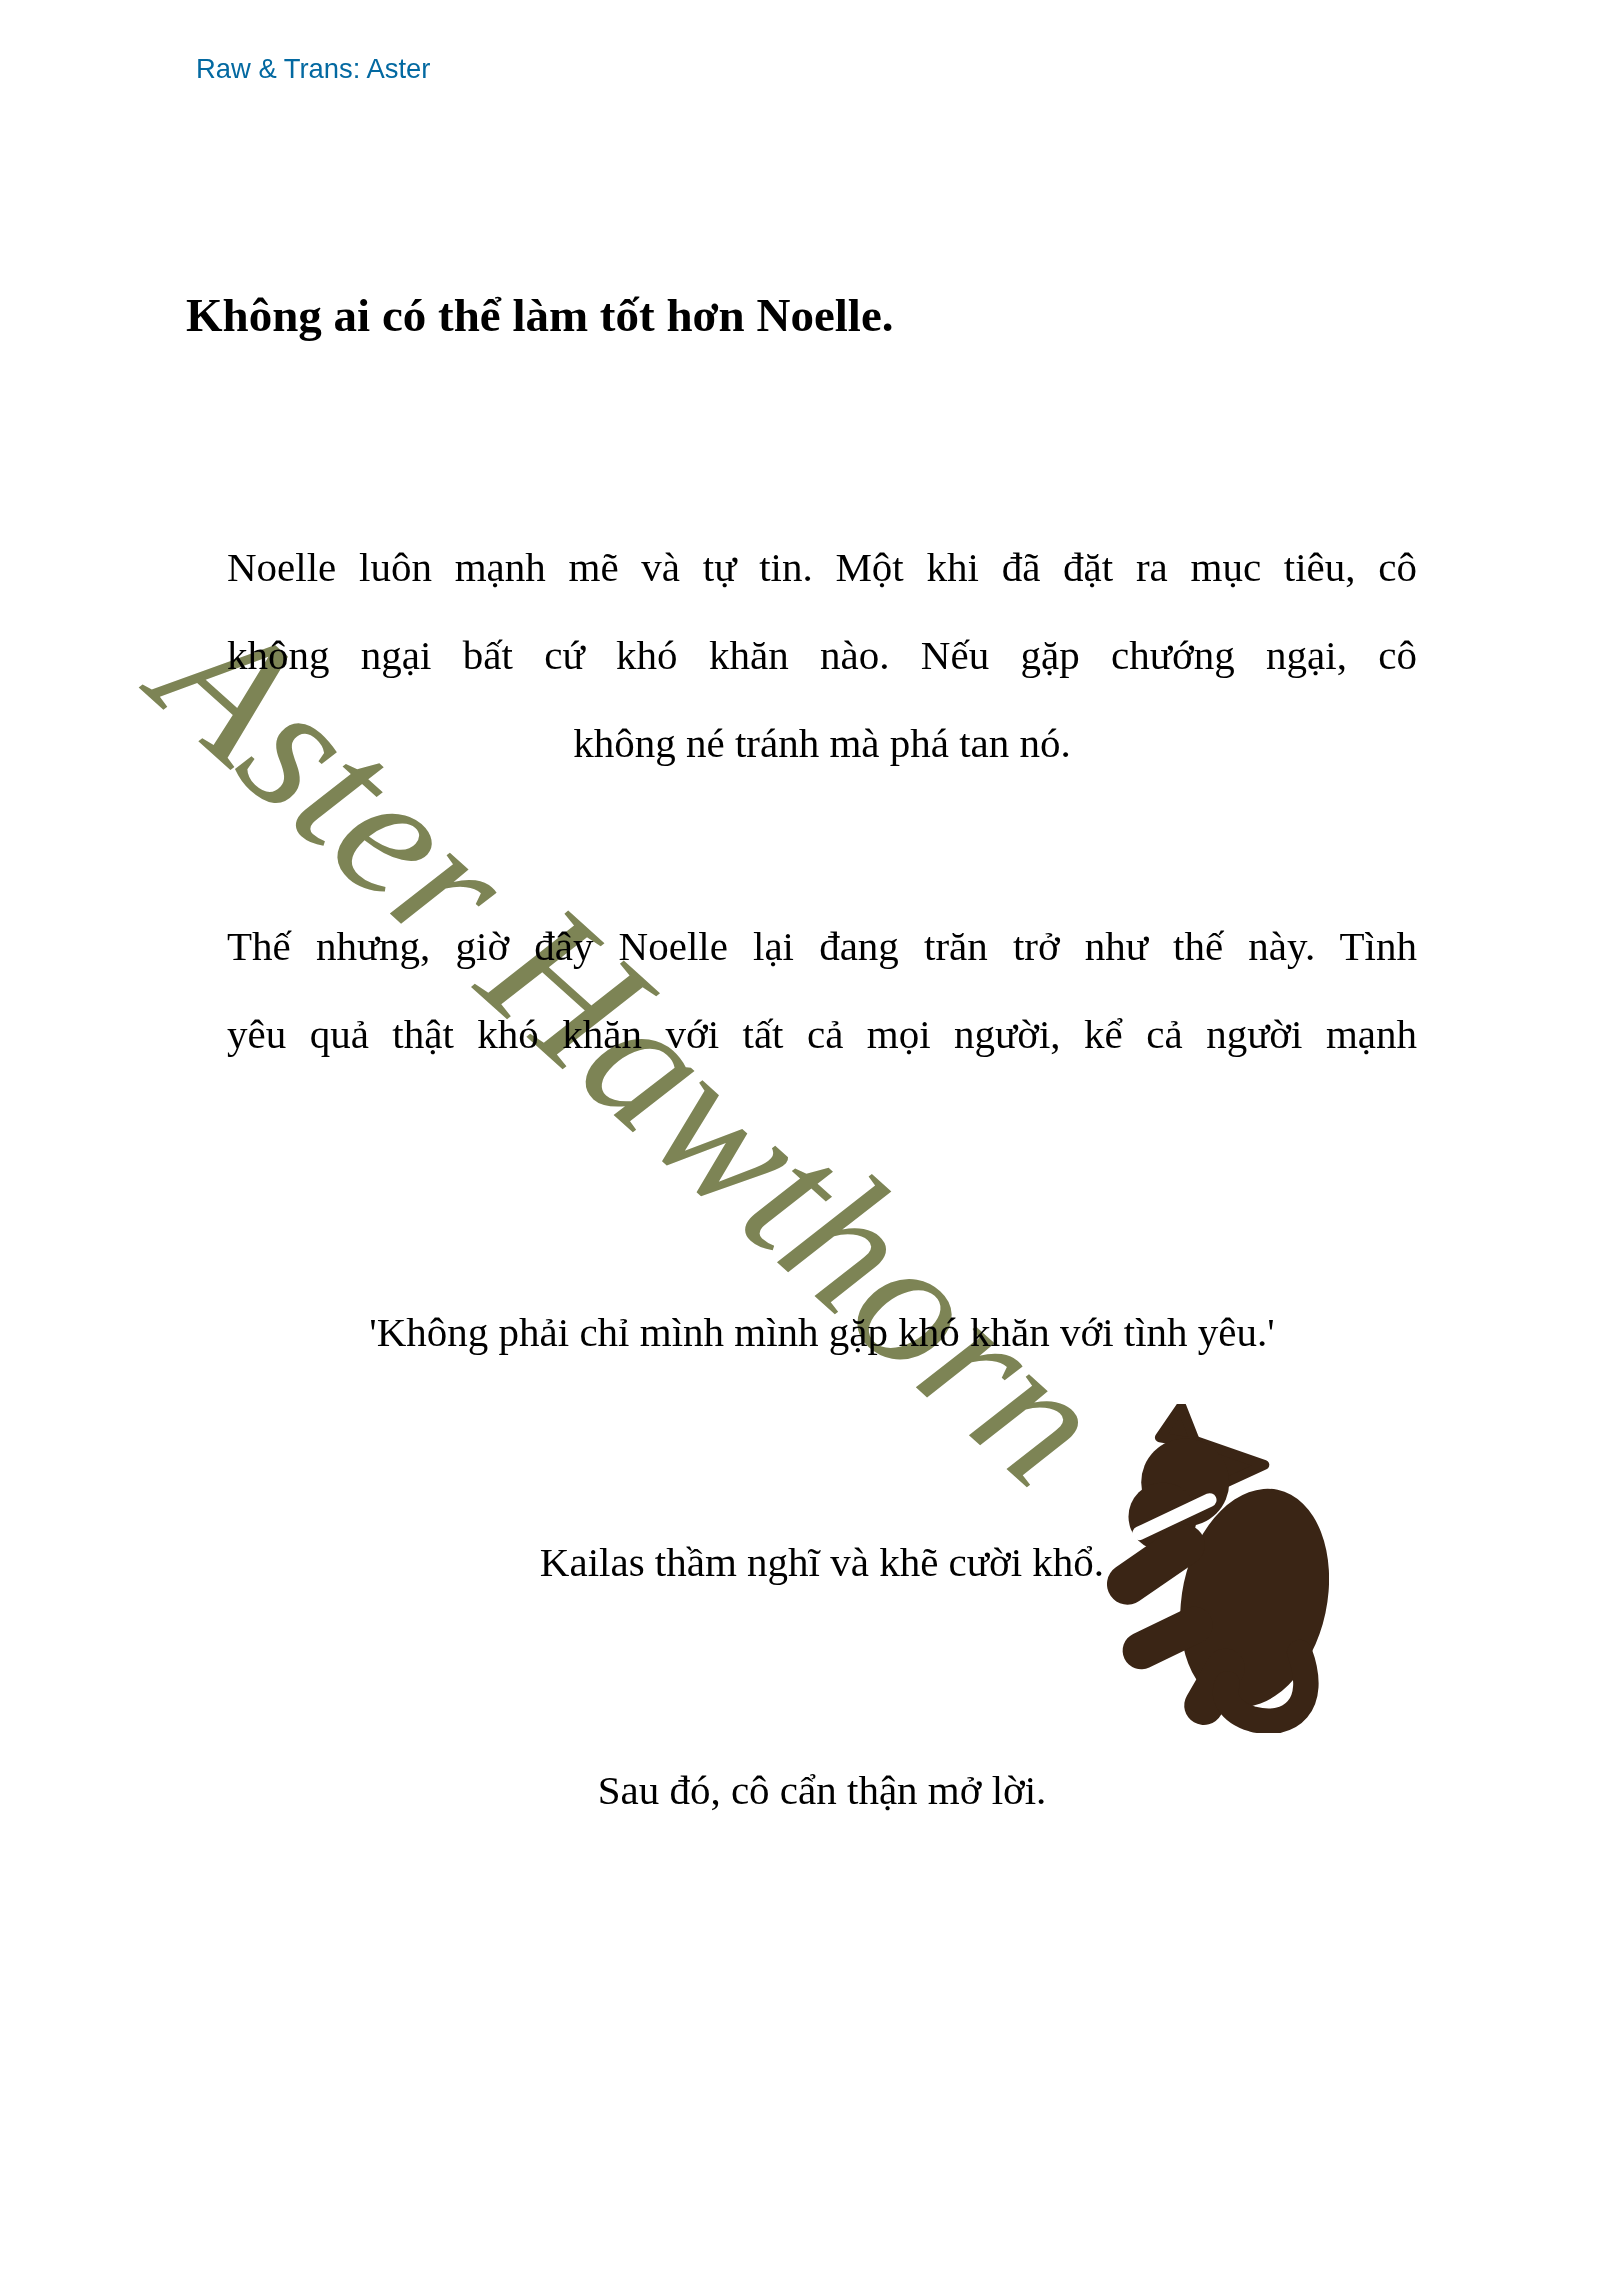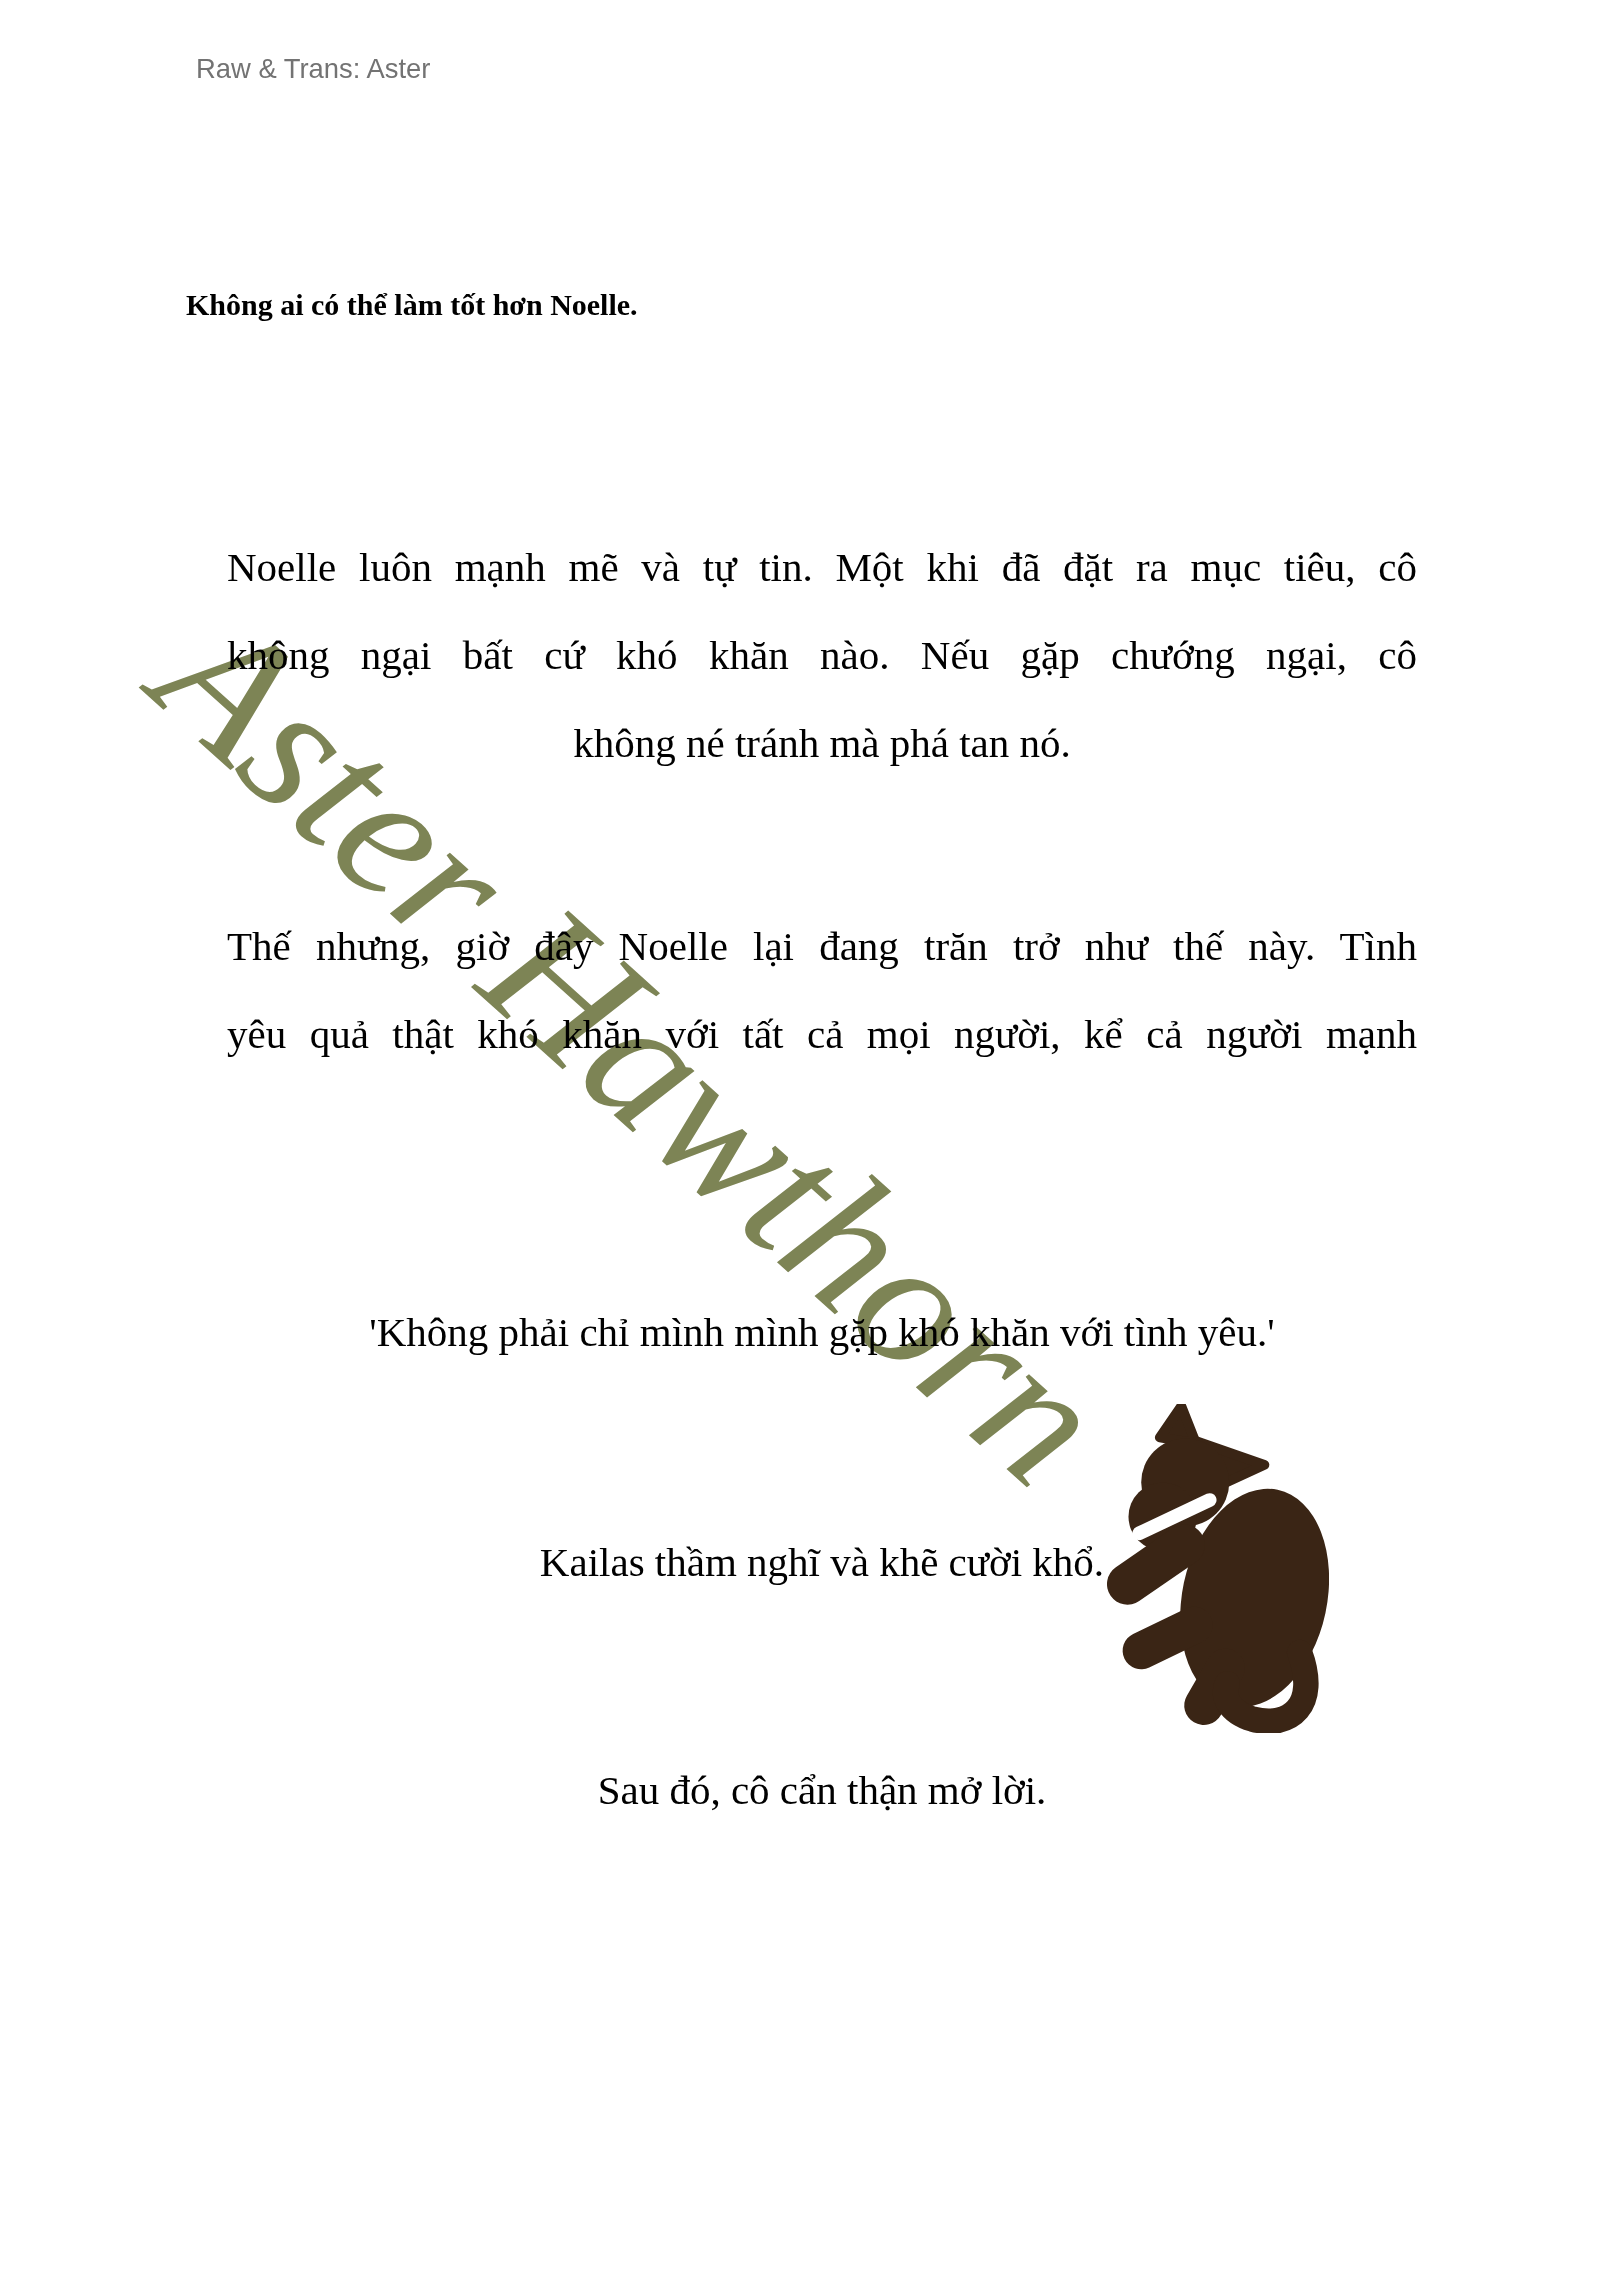--- a/index.html
+++ b/index.html
@@ -11,30 +11,30 @@
     overflow: hidden;
     font-family: "Liberation Serif", "DejaVu Serif", serif;
     color: #000000;
   }
   .credit {
     position: absolute;
     left: 196px;
     top: 53px;
     font-family: "Liberation Sans", "DejaVu Sans", sans-serif;
     font-size: 27.4px;
-    color: #737373;
+    color: #0369a1;
     white-space: nowrap;
     z-index: 2;
   }
   .title {
     position: absolute;
     left: 186px;
     top: 288px;
     margin: 0;
-    font-size: 30px;
+    font-size: 47px;
     font-weight: bold;
     white-space: nowrap;
     z-index: 2;
   }
   .para {
     position: absolute;
     left: 186px;
     width: 1231px;
     font-size: 41px;
     line-height: 88px;

